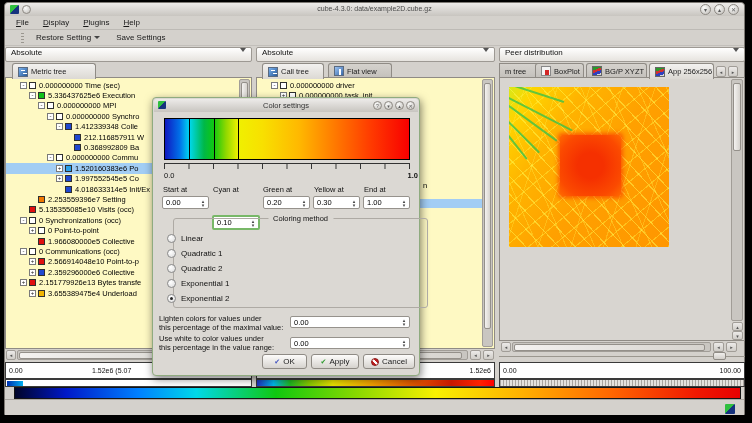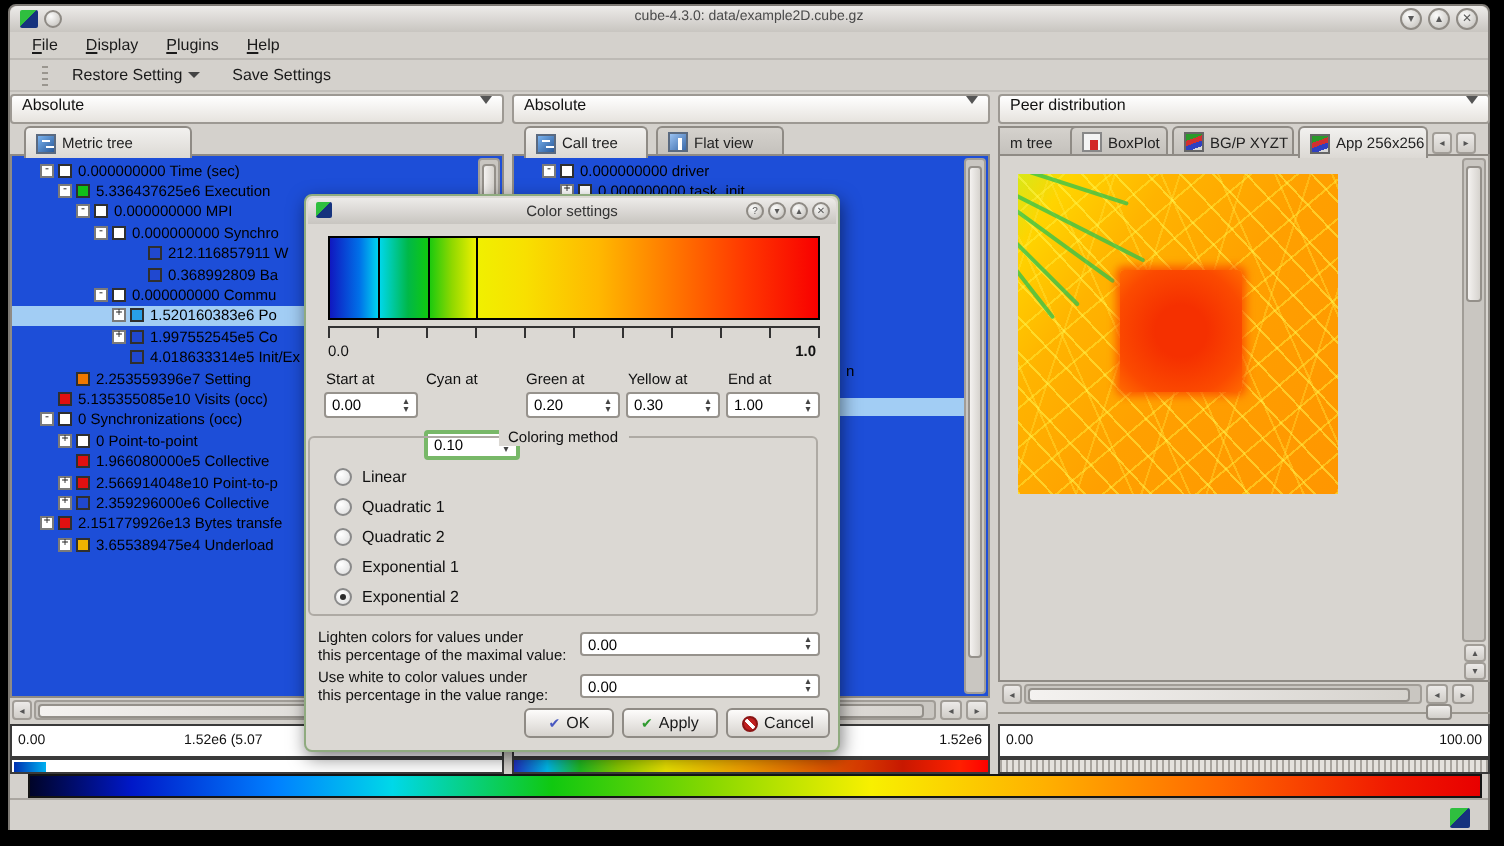--- a/index.html
+++ b/index.html
@@ -19,21 +19,21 @@
   .toolbtn{display:flex;align-items:center;gap:3px;font-size:8px;color:#1a1a1a;padding:1px 4px;}
   .tb-caret{width:0;height:0;border-left:3px solid transparent;border-right:3px solid transparent;border-top:3px solid #444;}
   .combo{height:15px;background:linear-gradient(#ffffff,#e6e3de);border:1px solid #9d9993;border-radius:2px;display:flex;align-items:flex-start;font-size:8px;color:#111;padding:0 5px;}
   .combo .caret{margin-left:auto;width:0;height:0;border-left:3px solid transparent;border-right:3px solid transparent;border-top:4px solid #555;}
   .tab{height:15px;top:63px;border:1px solid #8f8b85;border-bottom:none;border-radius:3px 3px 0 0;background:linear-gradient(#d5d2cd,#c3c0bb);display:flex;align-items:center;gap:3px;padding:0 5px;font-size:7.5px;color:#222;white-space:nowrap;overflow:hidden;}
   .tab.sel{background:linear-gradient(#f2f1ef,#dcd9d4);height:16px;z-index:3;}
   .tico{flex:none;width:10px;height:10px;border:1px solid #5a6a80;background:linear-gradient(#fff,#fff) 2px 2px/4px 1px no-repeat,linear-gradient(#fff,#fff) 4px 5px/4px 1px no-repeat,linear-gradient(135deg,#7ab2ee,#2a5a9a);}
   .tico.flat{background:linear-gradient(#fff,#fff) 4px 2px/2px 6px no-repeat,linear-gradient(135deg,#9ac2f2,#3a6aaa);}
   .tico.boxplot{background:linear-gradient(#d22626,#d22626) 3px 3px/4px 5px no-repeat,#f4f4f4;border-color:#888;}
   .tico.topo{background:linear-gradient(160deg,#2a9a2a 0 32%,#d23030 32% 56%,#3040c0 56% 82%,#d8d8d8 82%);border-color:#666;}
-  .panel-content{background:#1d4ed8;border:1px solid #8f8b85;overflow:hidden;}
+  .panel-content{background:#fef9c3;border:1px solid #8f8b85;overflow:hidden;}
   .panel-content.gray{background:#d8d5d0;}
   .tree{padding-top:2px;}
   .tree-row{display:flex;align-items:center;height:10.4px;padding-left:14px;white-space:nowrap;}
   .tree-row.selected{background:#a2cdf4;}
   .t-ind{flex:none;height:1px;}
   .t-exp{flex:none;width:7px;height:7px;border:1px solid #7a7a7a;background:#fff;font-size:6px;line-height:5px;text-align:center;color:#222;margin-right:2px;}
   .t-exp.empty{visibility:hidden;}
   .t-box{flex:none;width:7px;height:7px;border:1px solid #2f2f2f;margin-right:3px;}
   .t-lab{font-size:7.5px;color:#000;}
   .sb-track{background:#c9c6c1;border:1px solid #a19d97;border-radius:2px;}
@@ -155,20 +155,26 @@
         <span class="t-box" style="background: rgb(255, 255, 255);"></span>
         <span class="t-lab">0.000000000 MPI</span>
       </div>
       <div class="tree-row">
         <span class="t-ind" style="width: 27px;"></span>
         <span class="t-exp">-</span>
         <span class="t-box" style="background: rgb(255, 255, 255);"></span>
         <span class="t-lab">0.000000000 Synchro</span>
       </div>
       <div class="tree-row">
+        <span class="t-ind" style="width: 36px;"></span>
+        <span class="t-exp">-</span>
+        <span class="t-box" style="background: rgb(32, 72, 208);"></span>
+        <span class="t-lab">1.412339348 Colle</span>
+      </div>
+      <div class="tree-row">
         <span class="t-ind" style="width: 45px;"></span>
         <span class="t-exp empty"></span>
         <span class="t-box" style="background: rgb(32, 72, 208);"></span>
         <span class="t-lab">212.116857911 W</span>
       </div>
       <div class="tree-row">
         <span class="t-ind" style="width: 45px;"></span>
         <span class="t-exp empty"></span>
         <span class="t-box" style="background: rgb(32, 72, 208);"></span>
         <span class="t-lab">0.368992809 Ba</span>
@@ -219,20 +225,26 @@
         <span class="t-ind" style="width: 9px;"></span>
         <span class="t-exp">+</span>
         <span class="t-box" style="background: rgb(255, 255, 255);"></span>
         <span class="t-lab">0 Point-to-point</span>
       </div>
       <div class="tree-row">
         <span class="t-ind" style="width: 9px;"></span>
         <span class="t-exp empty"></span>
         <span class="t-box" style="background: rgb(224, 16, 16);"></span>
         <span class="t-lab">1.966080000e5 Collective</span>
+      </div>
+      <div class="tree-row">
+        <span class="t-ind" style="width: 0px;"></span>
+        <span class="t-exp">-</span>
+        <span class="t-box" style="background: rgb(255, 255, 255);"></span>
+        <span class="t-lab">0 Communications (occ)</span>
       </div>
       <div class="tree-row">
         <span class="t-ind" style="width: 9px;"></span>
         <span class="t-exp">+</span>
         <span class="t-box" style="background: rgb(224, 16, 16);"></span>
         <span class="t-lab">2.566914048e10 Point-to-p</span>
       </div>
       <div class="tree-row">
         <span class="t-ind" style="width: 9px;"></span>
         <span class="t-exp">+</span>
@@ -401,21 +413,21 @@
 
   <div class="gradbar a">
     <div class="vline" style="left:24px;"></div>
     <div class="vline" style="left:49px;"></div>
     <div class="vline" style="left:73px;"></div>
   </div>
   <div class="ruler a">
       <div class="ruler-end"></div>
     </div>
   <span class="dlabel" style="left:11px;top:73px;">0.0</span>
-  <span class="dlabel" style="right:11px;top:73px;font-weight:bold;">1.0</span>
+  <span class="dlabel" style="right:1px;top:73px;font-weight:bold;">1.0</span>
 
   <span class="dlabel" style="left:10px;top:87px;">Start at</span>
   <span class="dlabel" style="left:60px;top:87px;text-align:right;">Cyan at</span>
   <span class="dlabel" style="left:110px;top:87px;">Green at</span>
   <span class="dlabel" style="left:161px;top:87px;">Yellow at</span>
   <span class="dlabel" style="left:211px;top:87px;">End at</span>
 
   <div class="spin" style="left:9px;top:98px;width:47px;height:13px;">
       <span>0.00</span>
       <span class="arrows">
@@ -445,21 +457,21 @@
       </span>
     </div>
   <div class="spin" style="left:210px;top:98px;width:47px;height:13px;">
       <span>1.00</span>
       <span class="arrows">
         <span>▴</span>
         <span>▾</span>
       </span>
     </div>
 
-  <div class="groupbox" style="left:1px;top:120px;width:255px;height:90px;">
+  <div class="groupbox" style="left:20px;top:120px;width:255px;height:90px;">
     <span class="gb-title">Coloring method</span>
   </div>
   <div class="mrow" style="left:14px;top:136px;">
       <span class="radio"></span>
       <span class="mlab">Linear</span>
     </div>
   <div class="mrow" style="left:14px;top:151px;">
       <span class="radio"></span>
       <span class="mlab">Quadratic 1</span>
     </div>

